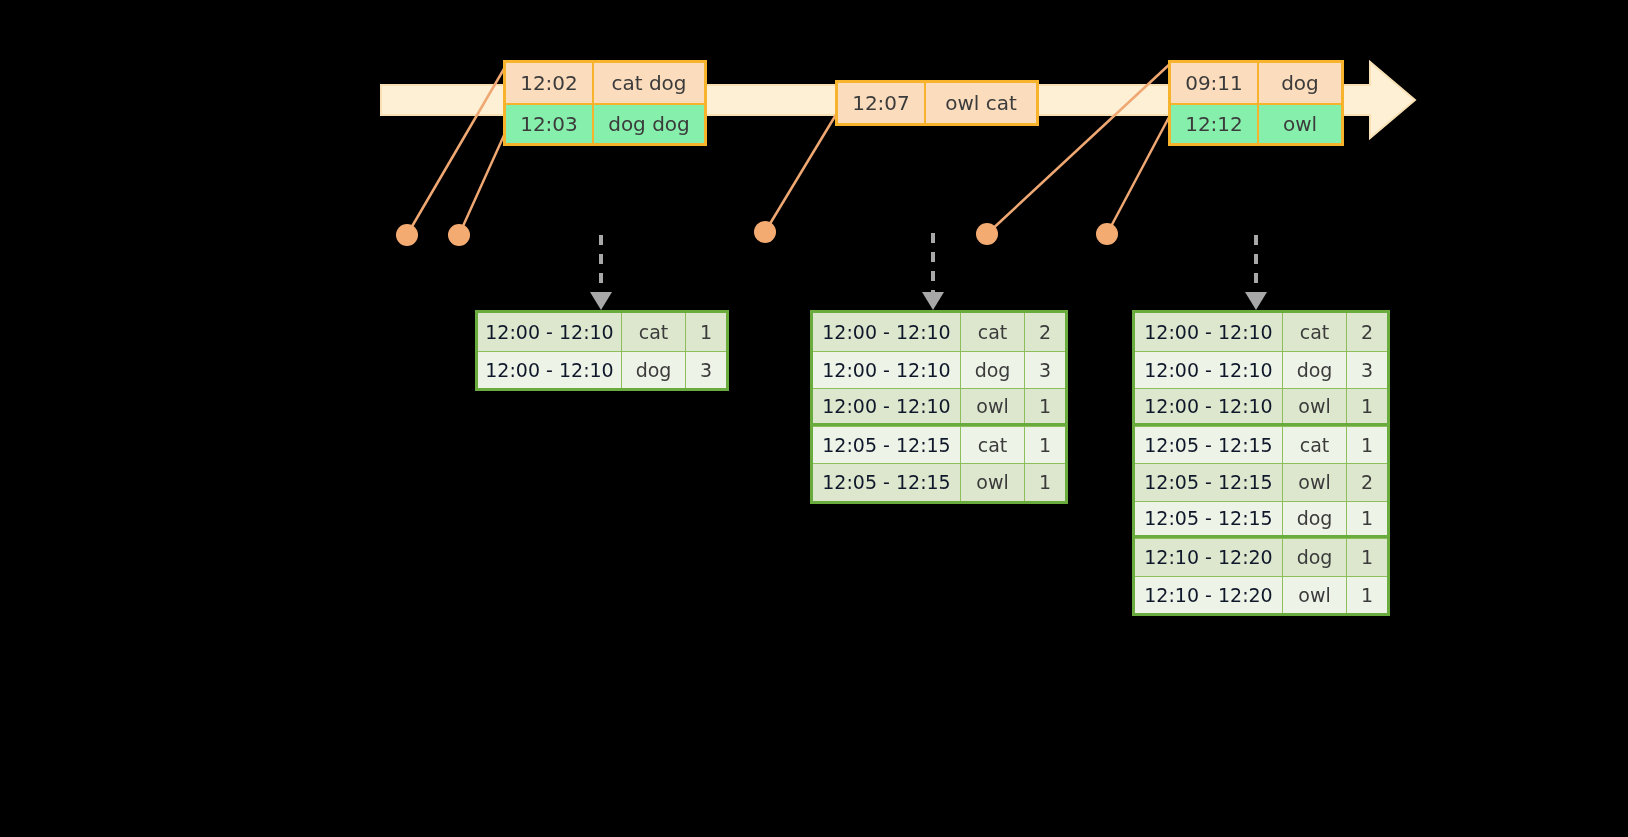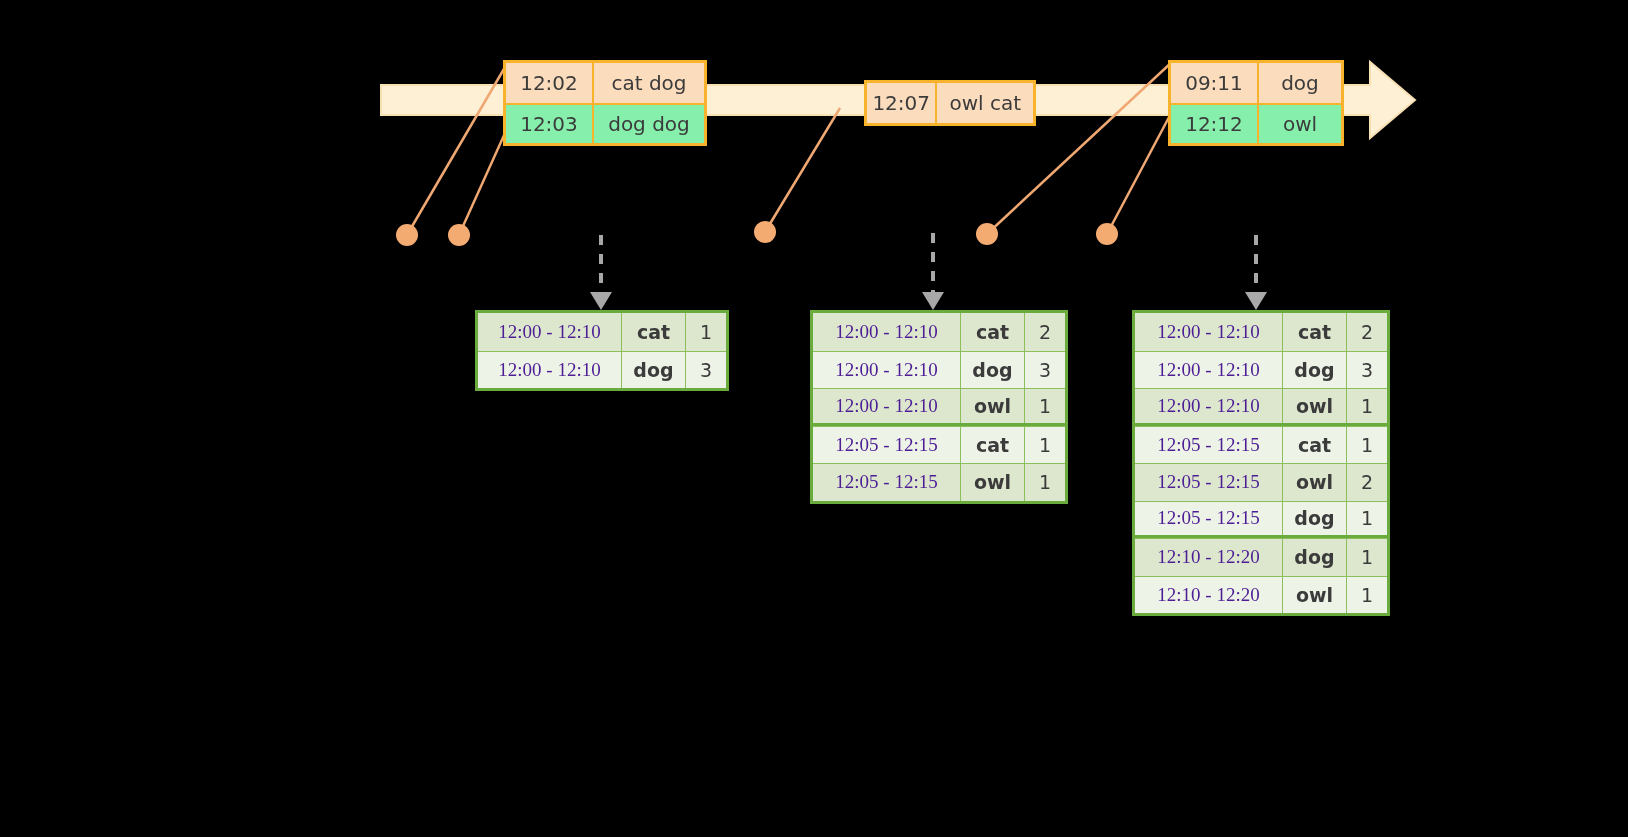--- a/index.html
+++ b/index.html
@@ -92,33 +92,31 @@
   .res-row.grp-end { border-bottom: 3px solid #6aab3e; }
   .res-row + .res-row { border-top: 1.5px solid #8cbf5b; }
 
   .rc-window {
     box-sizing: border-box;
     border-right: 1.5px solid #8cbf5b;
     display: flex;
     align-items: center;
     justify-content: center;
     font-size: 19px;
-    color: #4c1d95;
+    color: #0f172a;
     white-space: nowrap;
-    font-family: Liberation Serif, serif;
   }
   .rc-word {
     box-sizing: border-box;
     border-right: 1.5px solid #8cbf5b;
     display: flex;
     align-items: center;
     justify-content: center;
     font-size: 19px;
     color: #3b3b3b;
-    font-weight: bold;
   }
   .rc-count {
     box-sizing: border-box;
     display: flex;
     align-items: center;
     justify-content: center;
     font-size: 19px;
     color: #3b3b3b;
   }
 
@@ -181,21 +179,21 @@
       <div class="event-box" style="left: 503px; top: 60px; width: 204px;">
         <div class="event-row shade">
           <div class="ev-time">12:02</div>
           <div class="ev-words">cat dog</div>
         </div>
         <div class="event-row light">
           <div class="ev-time">12:03</div>
           <div class="ev-words">dog dog</div>
         </div>
       </div>
-      <div class="event-box" style="left: 864px; top: 80px; width: 172px;">
+      <div class="event-box" style="left: 835px; top: 80px; width: 204px;">
         <div class="event-row shade">
           <div class="ev-time">12:07</div>
           <div class="ev-words">owl cat</div>
         </div>
       </div>
       <div class="event-box" style="left: 1168px; top: 60px; width: 176px;">
         <div class="event-row shade">
           <div class="ev-time">09:11</div>
           <div class="ev-words">dog</div>
         </div>

